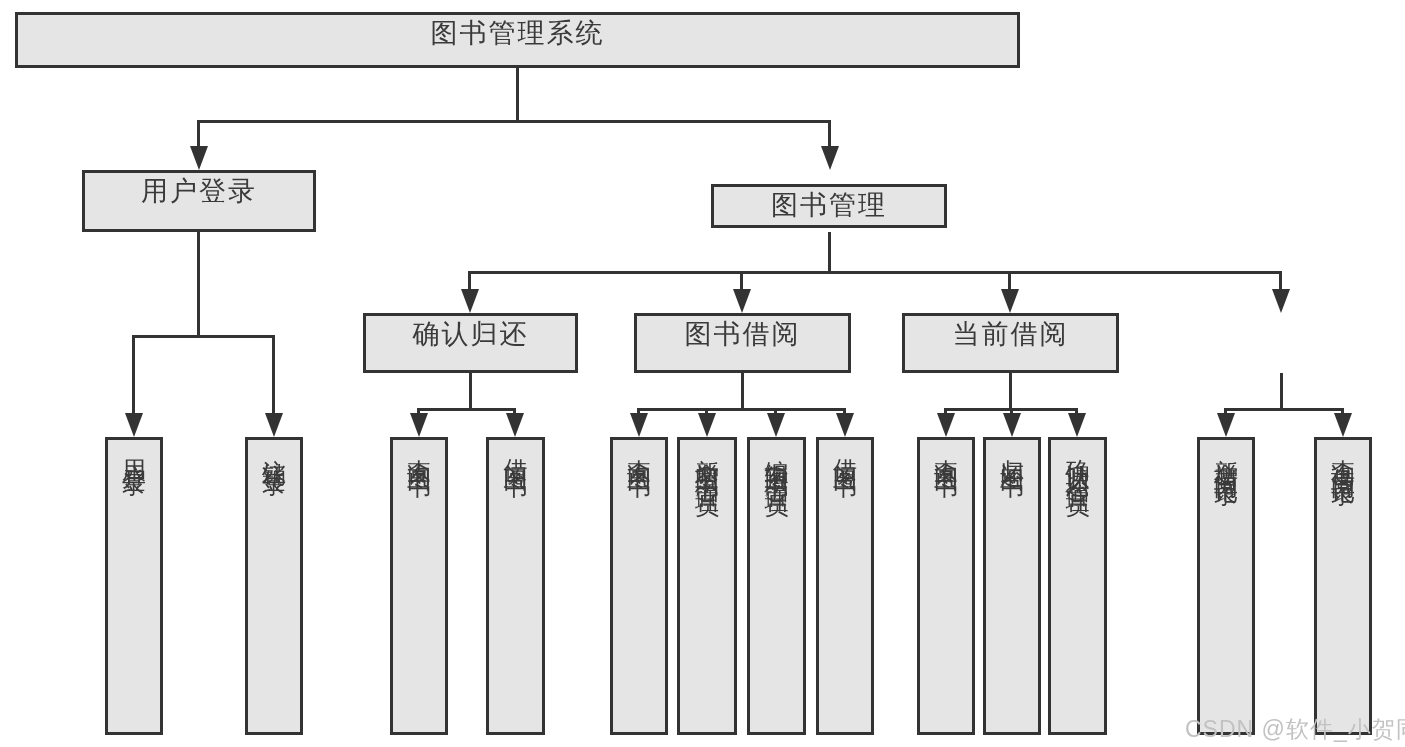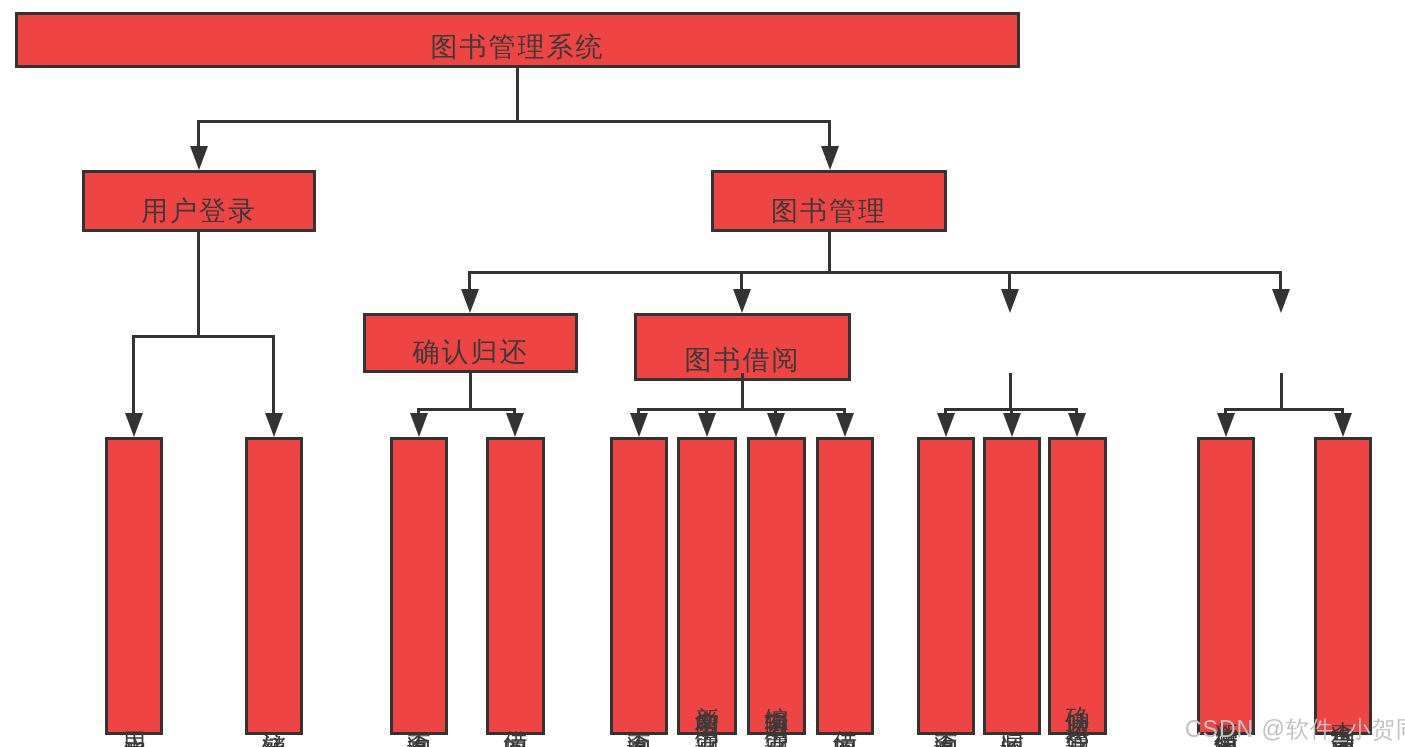--- a/index.html
+++ b/index.html
@@ -9,23 +9,23 @@
     height: 747px;
     background: #ffffff;
     overflow: hidden;
     font-family: "Liberation Sans", sans-serif;
     color: #3a3a3a;
   }
   .box {
     position: absolute;
     box-sizing: border-box;
     border: 3px solid #333333;
-    background: #ef4444;
+    background: #e5e5e5;
     display: flex;
-    align-items: flex-end;
+    align-items: flex-start;
     justify-content: center;
   }
   .hlabel {
     font-size: 27px;
     letter-spacing: 2px;
     white-space: nowrap;
   }
   .leaf { top: 437px; height: 298px; }
   .vtext {
     writing-mode: vertical-rl;
@@ -65,29 +65,32 @@
 
 <div class="canvas">
 
   <div class="box" style="left:15px; top:12px; width:1005px; height:56px;">
     <span class="hlabel">图书管理系统</span>
   </div>
 
   <div class="box" style="left:82px; top:170px; width:234px; height:62px;">
     <span class="hlabel">用户登录</span>
   </div>
-  <div class="box" style="left:711px; top:170px; width:236px; height:62px;">
+  <div class="box" style="left:711px; top:184px; width:236px; height:44px;">
     <span class="hlabel">图书管理</span>
   </div>
 
   <div class="box" style="left:363px; top:313px; width:215px; height:60px;">
     <span class="hlabel">确认归还</span>
   </div>
-  <div class="box" style="left:634px; top:313px; width:217px; height:68px;">
+  <div class="box" style="left:634px; top:313px; width:217px; height:60px;">
     <span class="hlabel">图书借阅</span>
+  </div>
+  <div class="box" style="left:902px; top:313px; width:217px; height:60px;">
+    <span class="hlabel">当前借阅</span>
   </div>
 
   <div class="box leaf" style="left:105px; width:58px;">
     <span class="vtext">用户登录</span>
   </div>
   <div class="box leaf" style="left:245px; width:58px;">
     <span class="vtext">注销登录</span>
   </div>
 
   <div class="box leaf" style="left:390px; width:58px;">

